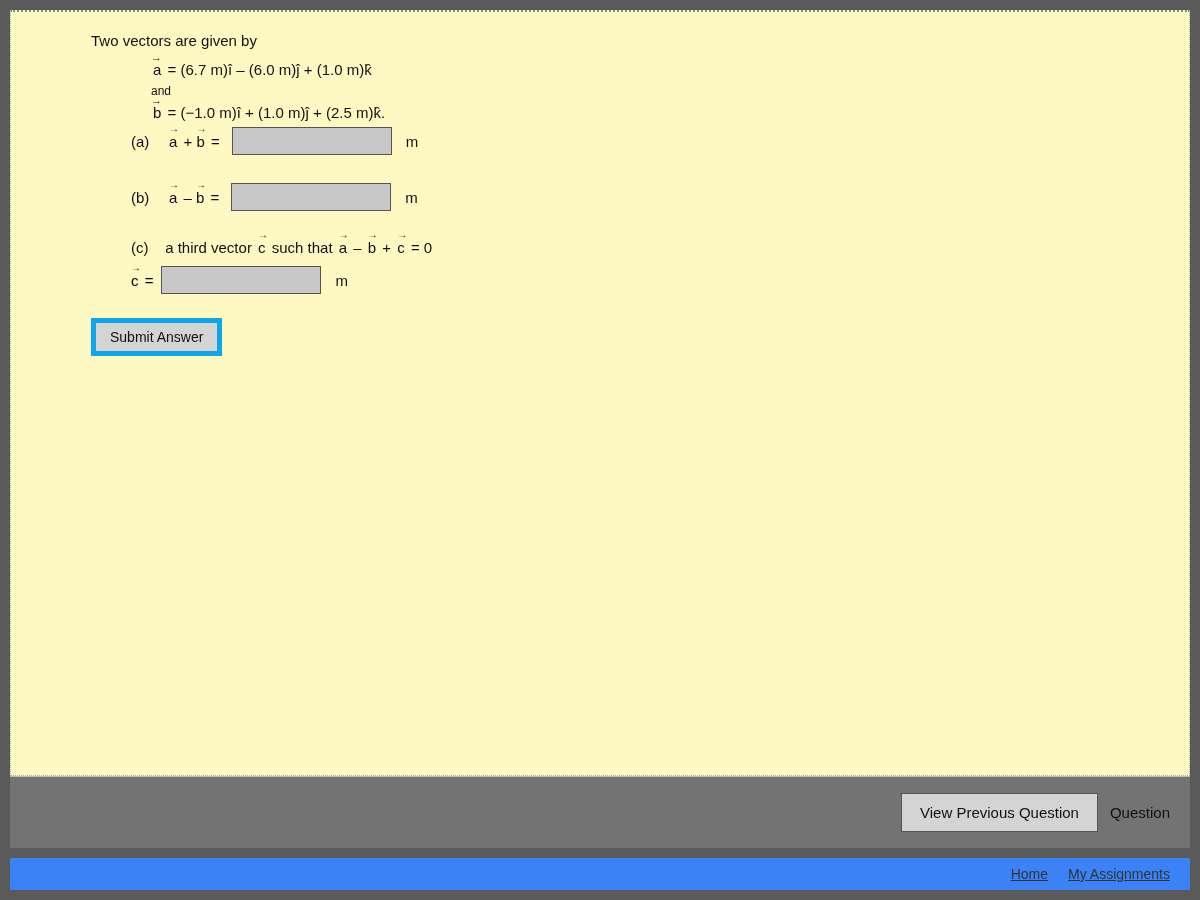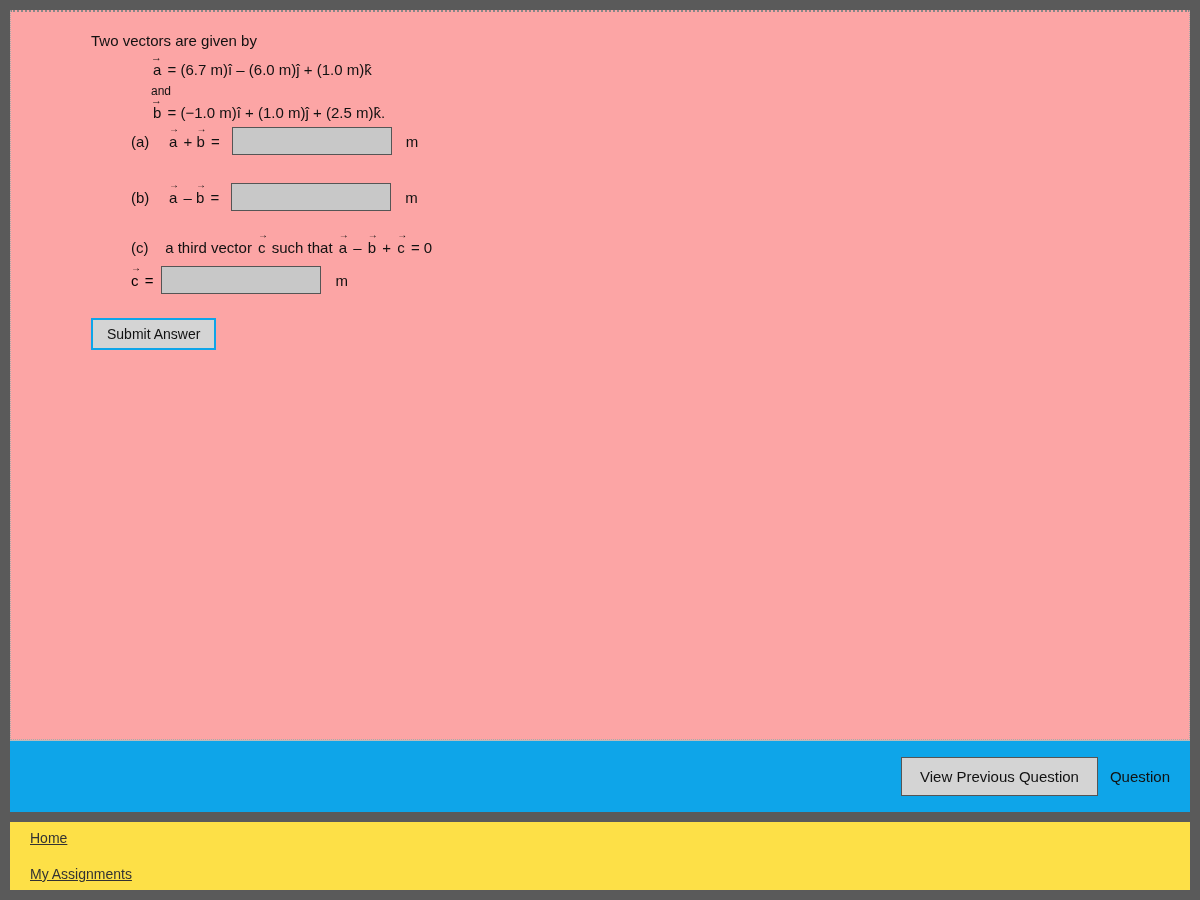--- a/index.html
+++ b/index.html
@@ -9,21 +9,21 @@
       font-family: Arial, sans-serif;
       font-size: 15px;
       width: 1200px;
       height: 900px;
       overflow: hidden;
       display: flex;
       flex-direction: column;
     }
 
     .main-content {
-      background-color: #fca5a5;
+      background-color: #fef9c3;
       margin: 10px 10px 0 10px;
       flex: 1;
       border: 1px dotted #aaa;
       padding: 20px 34px 20px 80px;
       position: relative;
     }
 
     .question-text {
       font-size: 15px;
       color: #111;
@@ -101,30 +101,30 @@
       gap: 8px;
       margin-left: 0;
     }
 
     .submit-section {
       margin-top: 20px;
       margin-left: 0;
     }
 
     .submit-btn {
-      border: 2px solid #0ea5e9;
+      border: 5px solid #0ea5e9;
       background-color: #d4d4d4;
       padding: 6px 14px;
       font-size: 14px;
       cursor: pointer;
       color: #111;
     }
 
     .bottom-bar {
-      background-color: #0ea5e9;
+      background-color: #737373;
       margin: 0 10px 10px 10px;
       padding: 16px 20px;
       display: flex;
       justify-content: flex-end;
       align-items: center;
       gap: 12px;
       border-top: 1px solid #bbb;
     }
 
     .view-prev-btn {
@@ -135,27 +135,26 @@
       cursor: pointer;
       color: #111;
     }
 
     .question-label {
       font-size: 15px;
       color: #111;
     }
 
     .footer-links {
-      background-color: #fde047;
+      background-color: #3b82f6;
       margin: 0 10px 10px 10px;
       padding: 8px 20px;
       display: flex;
       justify-content: flex-end;
       gap: 20px;
-      flex-direction: column;
     }
 
     .footer-link {
       font-size: 14px;
       color: #333;
       text-decoration: underline;
       cursor: pointer;
     }
 
     .dotted-border-top {

